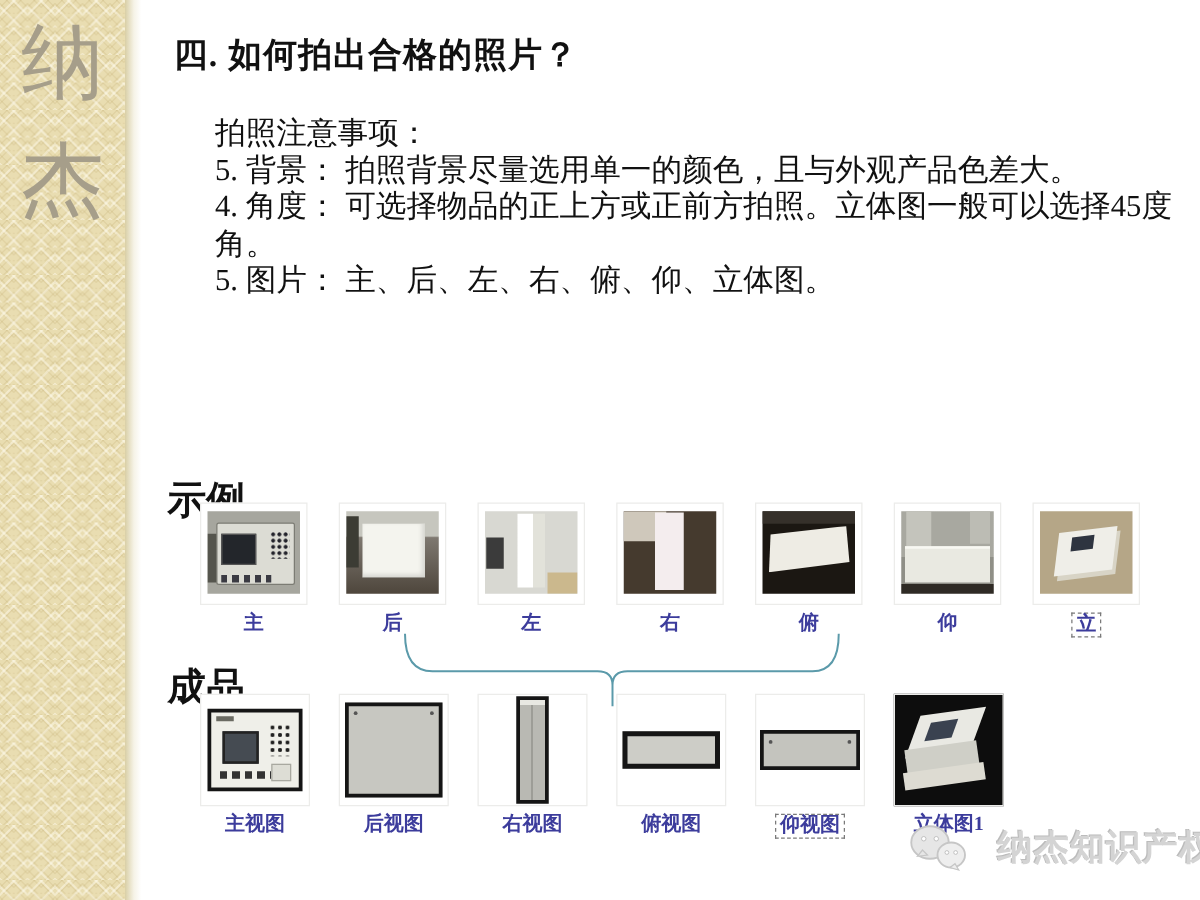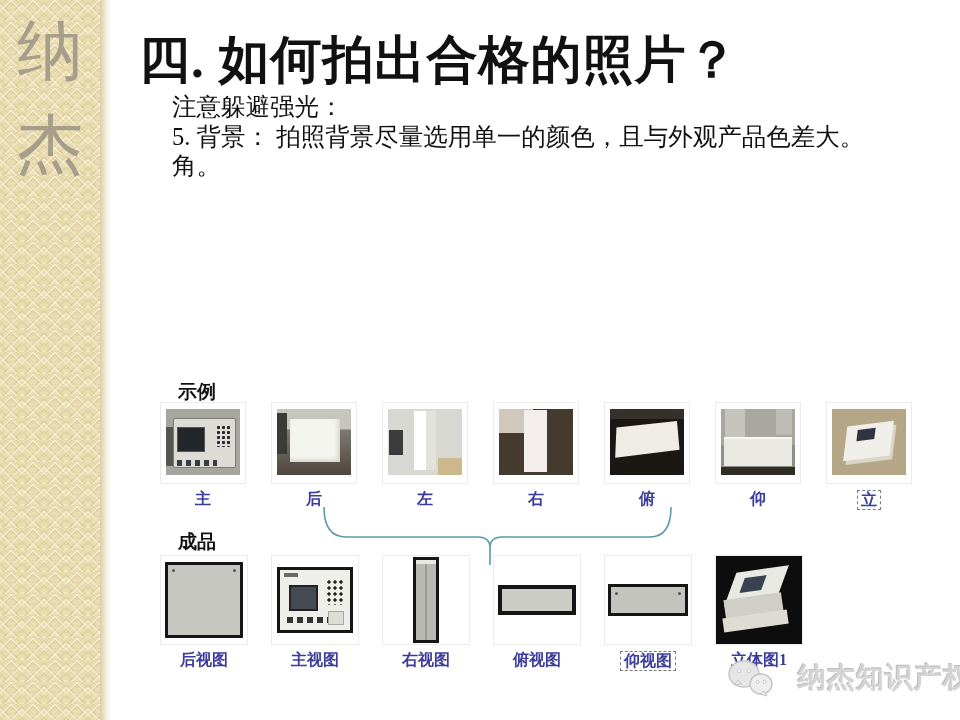--- a/index.html
+++ b/index.html
@@ -23,28 +23,28 @@
     background:linear-gradient(to right,#d9cfa6,#f6f3e7 55%,#ffffff);
   }
   .sidebar-char{
     position:absolute;left:0;width:100px;text-align:center;
     font-size:66px;line-height:1;color:#a69e8a;
   }
   .sc1{top:18px;} .sc2{top:112px;}
 
   
   .page-title{
-    position:absolute;left:139px;top:26px;font-size:51px;font-weight:bold;
+    position:absolute;left:139px;top:26px;font-size:27px;font-weight:bold;
     letter-spacing:1px;white-space:nowrap;
   }
   .notes{position:absolute;left:172px;top:92px;width:745px;}
   .notes .line{font-size:24.5px;line-height:29.6px;white-space:nowrap;}
 
   
-  .section-label{position:absolute;left:134px;font-size:19px;font-weight:bold;margin-left:44px;}
+  .section-label{position:absolute;left:134px;font-size:31px;font-weight:bold;}
   .sec-examples{top:379px;}
   .sec-products{top:529px;}
 
   
   .thumb-row{position:absolute;left:160px;display:flex;}
   .row-examples{top:402px;gap:25px;}
   .row-products{top:555px;gap:23px;}
   .col{display:flex;flex-direction:column;align-items:center;}
   .row-examples .col{width:86px;}
   .row-products .col{width:88px;}
@@ -128,23 +128,25 @@
 <body>
 
 <div class="sidebar"></div>
 <div class="sidebar-edge"></div>
 <div class="sidebar-char sc1">纳</div>
 <div class="sidebar-char sc2">杰</div>
 
 <div class="page-title">四. 如何拍出合格的照片？</div>
 
 <div class="notes">
-  <div class="line">注意躲避强光：</div>
+  <div class="line">拍照注意事项：</div>
   <div class="line">5. 背景： 拍照背景尽量选用单一的颜色，且与外观产品色差大。</div>
+  <div class="line">4. 角度： 可选择物品的正上方或正前方拍照。立体图一般可以选择45度</div>
   <div class="line">角。</div>
+  <div class="line">5. 图片： 主、后、左、右、俯、仰、立体图。</div>
 </div>
 
 <div class="section-label sec-examples">示例</div>
 
 <div class="thumb-row row-examples">
   <div class="col">
     <div class="card">
       <div class="ph ph1">
         <div class="dev"></div>
           <div class="scr"></div>
@@ -205,37 +207,37 @@
   </div>
 </div>
 
 <svg class="brace" viewBox="0 0 380 64">
   <path d="M24,4 Q24,34 46,34 L178,34 Q190,34 190,45 L190,62 M190,45 Q190,34 202,34 L350,34 Q371,34 371,4" fill="none" stroke="#5b9aaa" stroke-width="1.6"></path>
 </svg>
 
 <div class="section-label sec-products">成品</div>
 
 <div class="thumb-row row-products">
-  <div class="col">
-    <div class="card d2">
-        <div class="frame"></div>
-      </div>
-    <div class="lbl">后视图</div>
-  </div>
   <div class="col">
     <div class="card d1">
       <div class="frame">
         <div class="logo"></div>
           <div class="scr"></div>
           <div class="kp"></div>
           <div class="btns"></div>
           <div class="pad"></div>
       </div>
     </div>
     <div class="lbl">主视图</div>
+  </div>
+  <div class="col">
+    <div class="card d2">
+        <div class="frame"></div>
+      </div>
+    <div class="lbl">后视图</div>
   </div>
   <div class="col">
     <div class="card d4">
         <div class="frame"></div>
       </div>
     <div class="lbl">右视图</div>
   </div>
   <div class="col">
     <div class="card d5">
         <div class="frame"></div>

